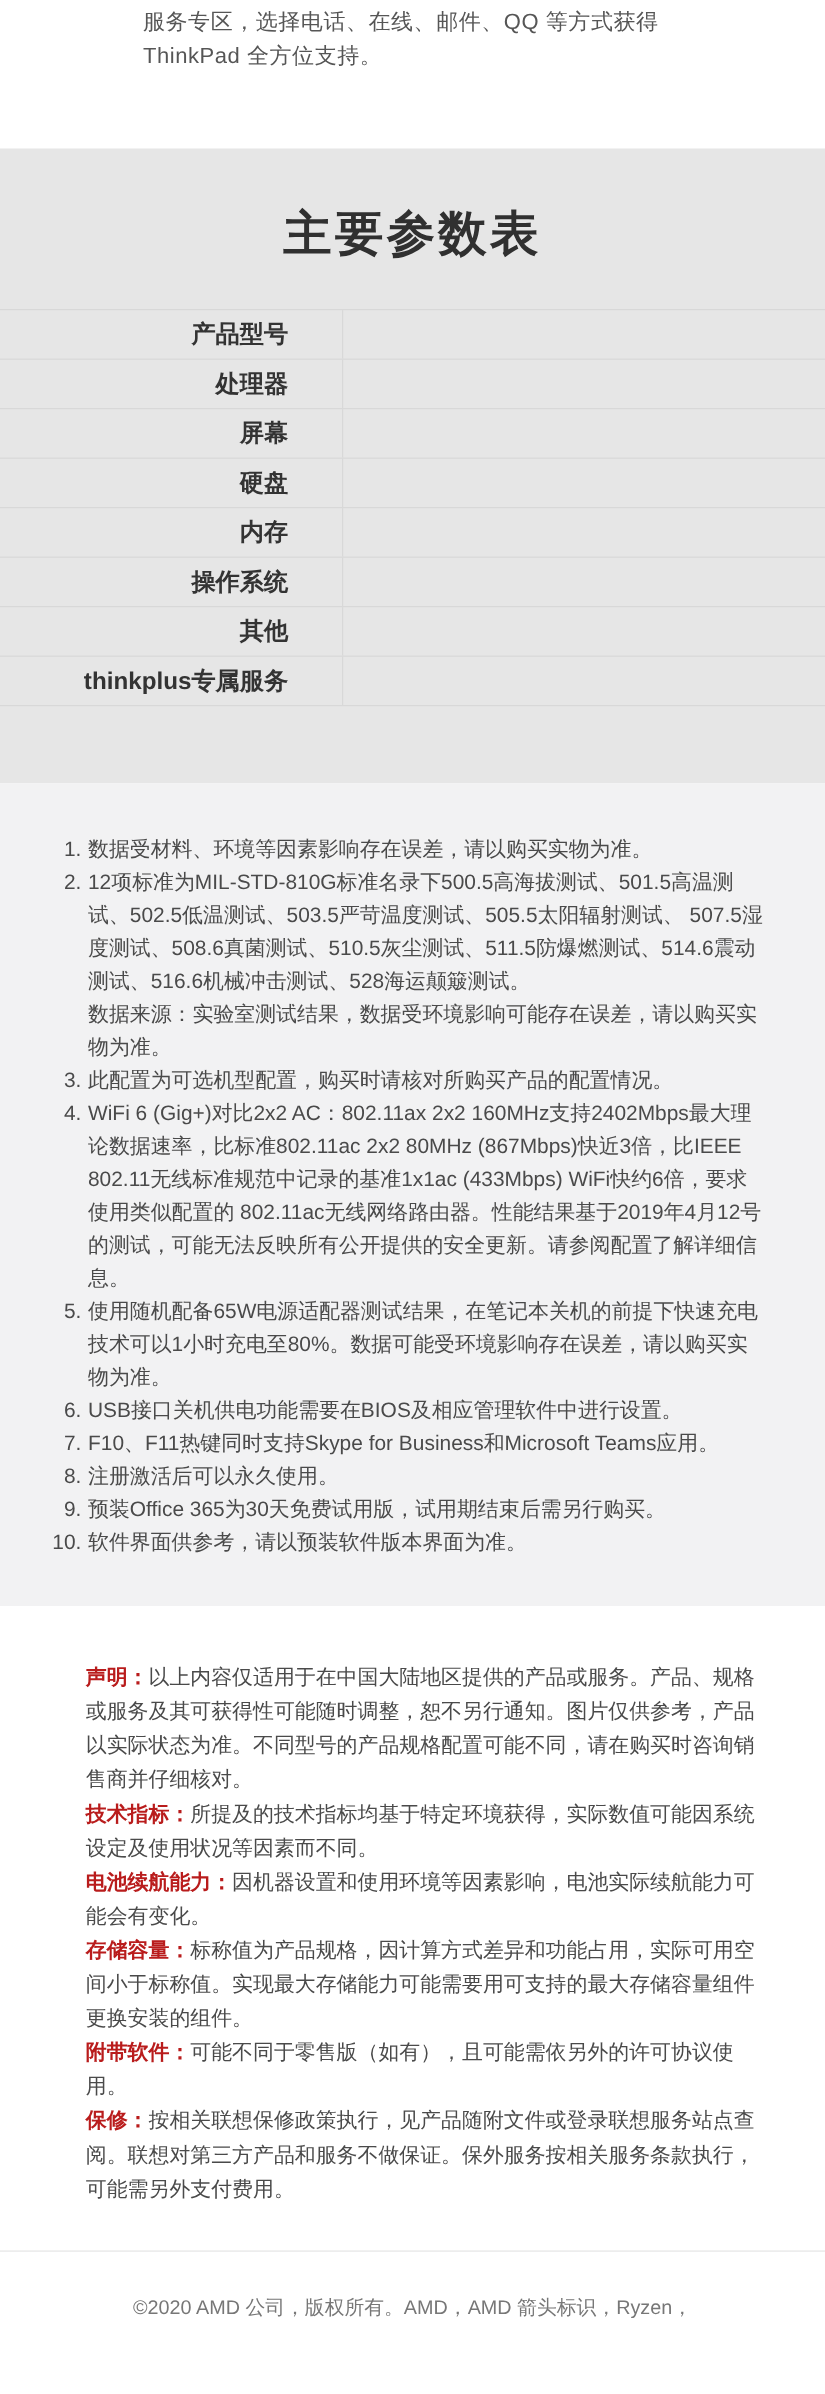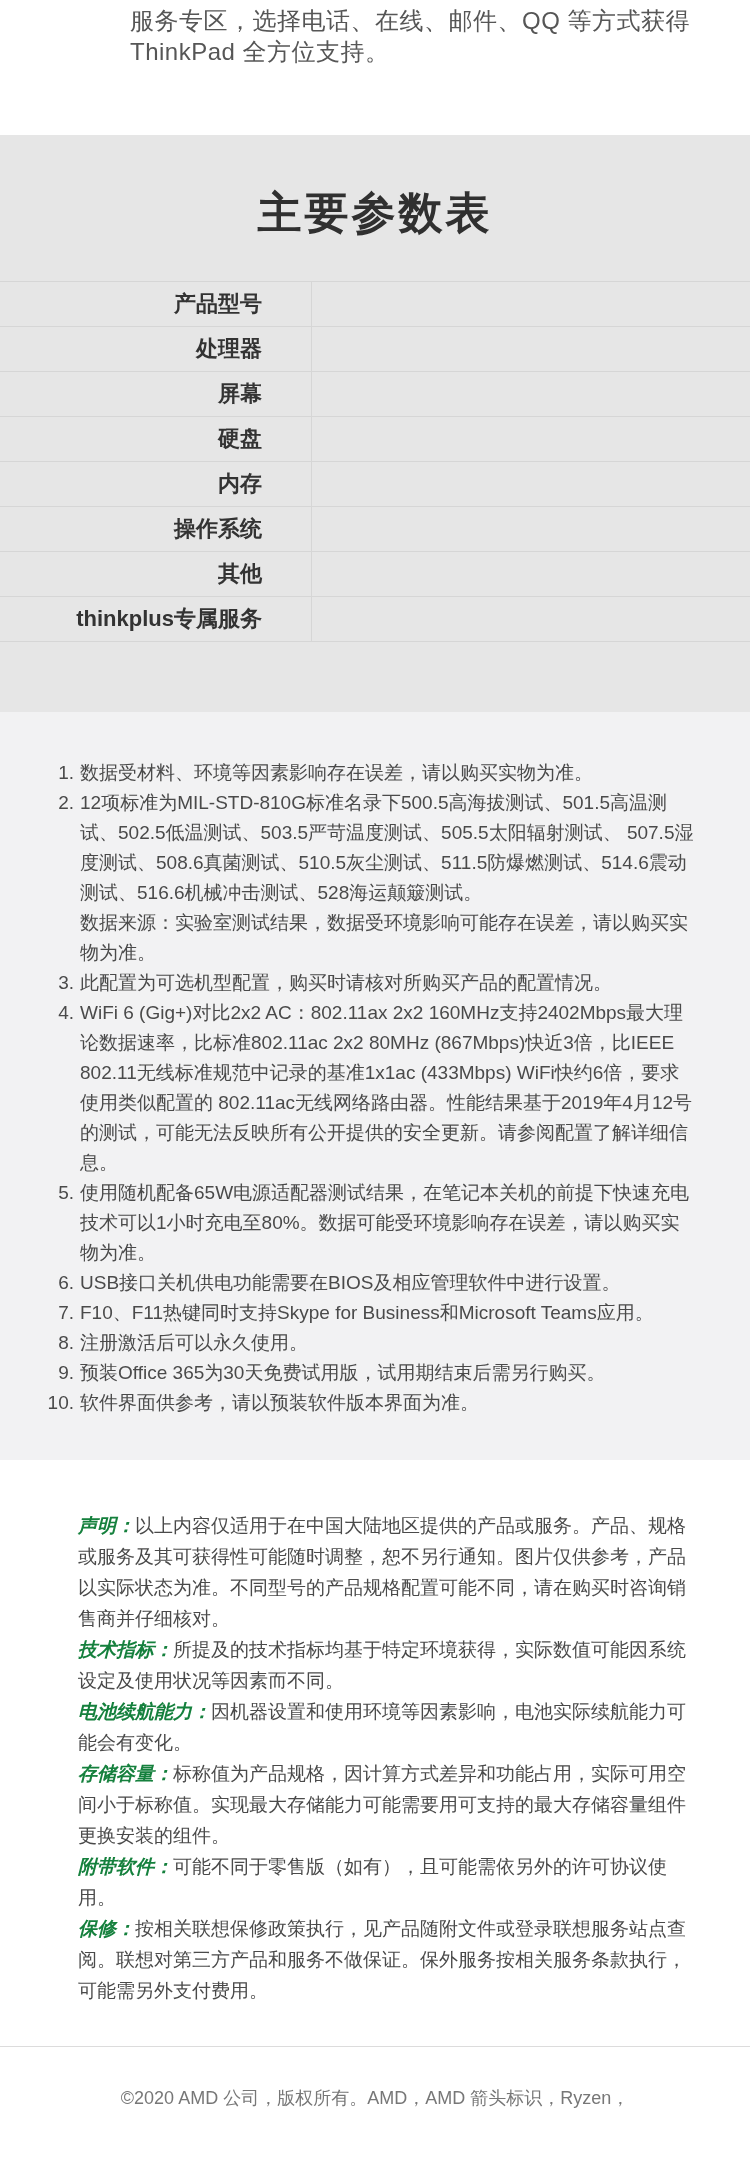--- a/index.html
+++ b/index.html
@@ -10,21 +10,21 @@
     -webkit-font-smoothing: antialiased;
   }
   .page { width: 750px; overflow: hidden; }
 
   
   .intro {
     background: #ffffff;
     padding: 5px 60px 68px 130px;
   }
   .intro-line {
-    font-size: 24px;
+    font-size: 20px;
     line-height: 31px;
     color: #565656;
     letter-spacing: 0.5px;
   }
 
   
   .spec {
     background: #e6e6e6;
     padding: 54px 0 70px 0;
   }
@@ -86,21 +86,21 @@
 
   
   .disclaimers {
     background: #ffffff;
     padding: 50px 56px 40px 78px;
     font-size: 19px;
     line-height: 31px;
     color: #4a4a4a;
   }
   .disc { margin: 0; }
-  .disc strong { color: #15803d; font-weight: 700; font-style: italic; }
+  .disc strong { color: #b91c1c; font-weight: 700; }
 
   
   .footer-divider {
     border: none;
     border-top: 1px solid #dcdcdc;
     margin: 0;
   }
   .footer {
     background: #ffffff;
     padding: 36px 30px 48px 30px;

